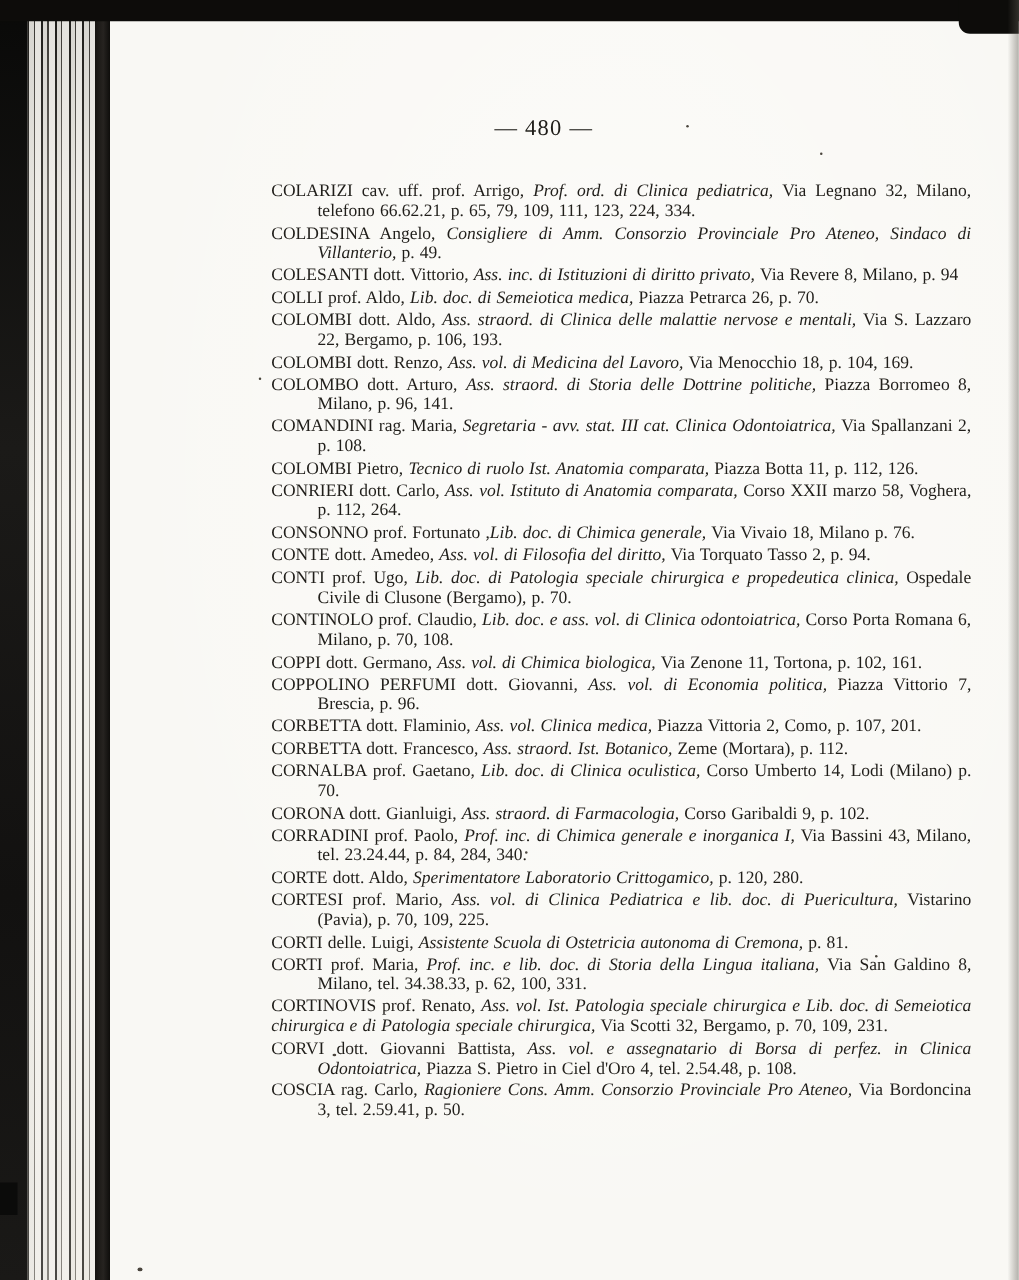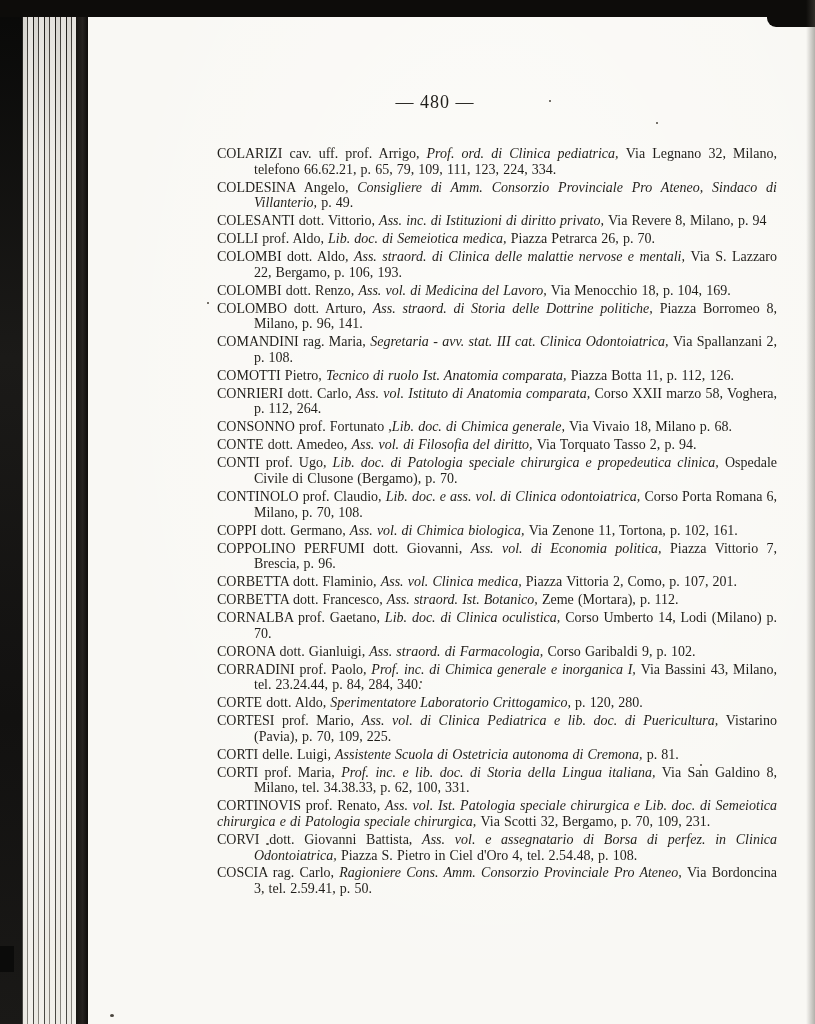--- a/index.html
+++ b/index.html
@@ -81,23 +81,23 @@
 
 <div class="abs entries">
     <p class="entry"><span>COLARIZI cav. uff. prof. Arrigo, </span><em>Prof. ord. di Clinica pediatrica, </em><span>Via Legnano 32, Milano, telefono 66.62.21, p. 65, 79, 109, 111, 123, 224, 334.</span></p>
     <p class="entry"><span>COLDESINA Angelo, </span><em>Consigliere di Amm. Consorzio Provinciale Pro Ateneo, Sindaco di Villanterio, </em><span>p. 49.</span></p>
     <p class="entry"><span>COLESANTI dott. Vittorio, </span><em>Ass. inc. di Istituzioni di diritto privato, </em><span>Via Revere 8, Milano, p. 94</span></p>
     <p class="entry"><span>COLLI prof. Aldo, </span><em>Lib. doc. di Semeiotica medica, </em><span>Piazza Petrarca 26, p. 70.</span></p>
     <p class="entry"><span>COLOMBI dott. Aldo, </span><em>Ass. straord. di Clinica delle malattie nervose e mentali, </em><span>Via S. Lazzaro 22, Bergamo, p. 106, 193.</span></p>
     <p class="entry"><span>COLOMBI dott. Renzo, </span><em>Ass. vol. di Medicina del Lavoro, </em><span>Via Menocchio 18, p. 104, 169.</span></p>
     <p class="entry"><span>COLOMBO dott. Arturo, </span><em>Ass. straord. di Storia delle Dottrine politiche, </em><span>Piazza Borromeo 8, Milano, p. 96, 141.</span></p>
     <p class="entry"><span>COMANDINI rag. Maria, </span><em>Segretaria - avv. stat. III cat. Clinica Odontoiatrica, </em><span>Via Spallanzani 2, p. 108.</span></p>
-    <p class="entry"><span>COMOTTI Pietro, </span><em>Tecnico di ruolo Ist. Anatomia comparata, </em><span>Piazza Botta 11, p. 112, 126.</span></p>
+    <p class="entry"><span>COLOMBI Pietro, </span><em>Tecnico di ruolo Ist. Anatomia comparata, </em><span>Piazza Botta 11, p. 112, 126.</span></p>
     <p class="entry"><span>CONRIERI dott. Carlo, </span><em>Ass. vol. Istituto di Anatomia comparata, </em><span>Corso XXII marzo 58, Voghera, p. 112, 264.</span></p>
-    <p class="entry"><span>CONSONNO prof. Fortunato ,</span><em>Lib. doc. di Chimica generale, </em><span>Via Vivaio 18, Milano p. 68.</span></p>
+    <p class="entry"><span>CONSONNO prof. Fortunato ,</span><em>Lib. doc. di Chimica generale, </em><span>Via Vivaio 18, Milano p. 76.</span></p>
     <p class="entry"><span>CONTE dott. Amedeo, </span><em>Ass. vol. di Filosofia del diritto, </em><span>Via Torquato Tasso 2, p. 94.</span></p>
     <p class="entry"><span>CONTI prof. Ugo, </span><em>Lib. doc. di Patologia speciale chirurgica e propedeutica clinica, </em><span>Ospedale Civile di Clusone (Bergamo), p. 70.</span></p>
     <p class="entry"><span>CONTINOLO prof. Claudio, </span><em>Lib. doc. e ass. vol. di Clinica odontoiatrica, </em><span>Corso Porta Romana 6, Milano, p. 70, 108.</span></p>
     <p class="entry"><span>COPPI dott. Germano, </span><em>Ass. vol. di Chimica biologica, </em><span>Via Zenone 11, Tortona, p. 102, 161.</span></p>
     <p class="entry"><span>COPPOLINO PERFUMI dott. Giovanni, </span><em>Ass. vol. di Economia politica, </em><span>Piazza Vittorio 7, Brescia, p. 96.</span></p>
     <p class="entry"><span>CORBETTA dott. Flaminio, </span><em>Ass. vol. Clinica medica, </em><span>Piazza Vittoria 2, Como, p. 107, 201.</span></p>
     <p class="entry"><span>CORBETTA dott. Francesco, </span><em>Ass. straord. Ist. Botanico, </em><span>Zeme (Mortara), p. 112.</span></p>
     <p class="entry"><span>CORNALBA prof. Gaetano, </span><em>Lib. doc. di Clinica oculistica, </em><span>Corso Umberto 14, Lodi (Milano) p. 70.</span></p>
     <p class="entry"><span>CORONA dott. Gianluigi, </span><em>Ass. straord. di Farmacologia, </em><span>Corso Garibaldi 9, p. 102.</span></p>
     <p class="entry"><span>CORRADINI prof. Paolo, </span><em>Prof. inc. di Chimica generale e inorganica I, </em><span>Via Bassini 43, Milano, tel. 23.24.44, p. 84, 284, 340.</span></p>

